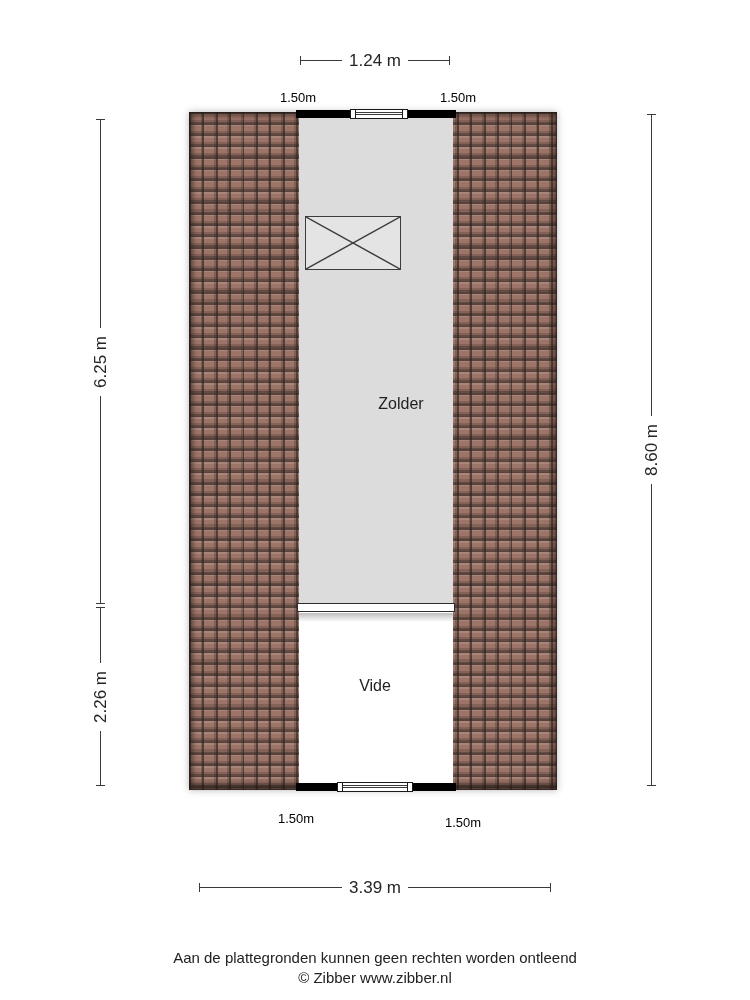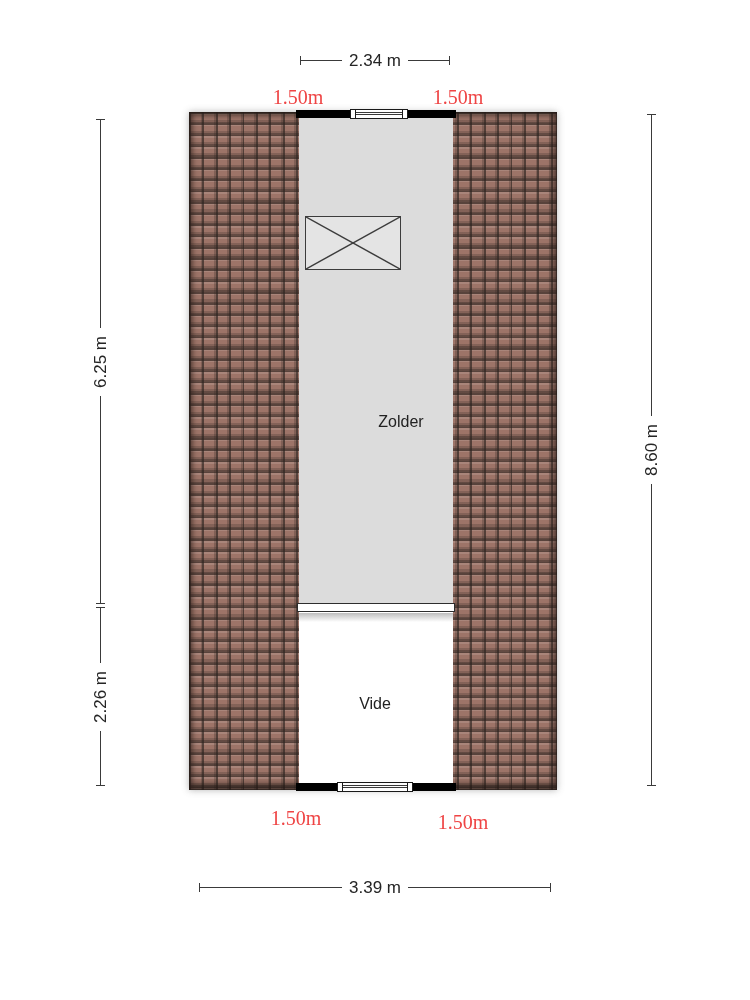--- a/index.html
+++ b/index.html
@@ -14,21 +14,21 @@
   .tick-h{position:absolute;height:1.3px;width:9px;left:-5px;background:#3a3a3a;}
   .dim-label{
     position:absolute;left:50%;top:0;transform:translate(-50%,-50%);
     background:#ffffff;padding:0 7px;font-size:17px;white-space:nowrap;color:#252525;
   }
   .dim-label-v{
     position:absolute;left:0;top:50%;transform:translate(-50%,-50%) rotate(-90deg);
     background:#ffffff;padding:0 8px;font-size:17px;white-space:nowrap;color:#252525;
   }
   .clearance-label{
-    position:absolute;transform:translate(-50%,-50%);font-size:20px;color:#ef4444;white-space:nowrap;font-family:Liberation Serif, serif;
+    position:absolute;transform:translate(-50%,-50%);font-size:13px;color:#000000;white-space:nowrap;
   }
   
   .roof{
     position:absolute;left:189px;top:112px;width:368px;height:678px;
     background-color:#9d7468;
     background-image:
       repeating-linear-gradient(to right,
         rgba(42,34,30,0.65) 0px 1.8px,
         rgba(0,0,0,0)      1.8px 11.6px,
         rgba(42,34,30,0.25) 11.6px 13.4px),
@@ -59,33 +59,33 @@
     position:absolute;box-sizing:border-box;border:1px solid #1a1a1a;
     background:linear-gradient(to bottom,#ffffff 0 2px,#3a3a3a 2px 3px,#ffffff 3px 4.5px,#3a3a3a 4.5px 5.5px,#ffffff 5.5px 100%);
   }
   .window-top{left:350px;top:109px;width:58px;height:10px;}
   .window-bottom{left:337px;top:782px;width:76px;height:10px;}
   .window-block{position:absolute;width:6px;top:-1px;bottom:-1px;background:#ffffff;border:1px solid #1a1a1a;box-sizing:border-box;}
   .window-block.left{left:-1px;} .window-block.right{right:-1px;}
   .shaft{position:absolute;left:305px;top:216px;width:96px;height:54px;background:#e4e4e4;
     border:1.5px solid #3c3c3c;box-sizing:border-box;}
   .shaft svg{position:absolute;inset:0;width:100%;height:100%;}
-  .room-label{position:absolute;transform:translate(-50%,-50%);font-size:16px;color:#222222;white-space:nowrap;margin-top:18px;}
+  .room-label{position:absolute;transform:translate(-50%,-50%);font-size:16px;color:#222222;white-space:nowrap;}
   
   .footer{position:absolute;left:0;right:0;top:948px;text-align:center;font-size:15px;color:#222222;line-height:20px;}
 </style>
 </head>
 <body>
 
 <div class="canvas">
 
   <div class="dim-h" style="left:301px;top:60px;width:148px;">
     <span class="tick-v" style="left:-1px;"></span>
     <span class="tick-v" style="right:-1px;"></span>
-    <span class="dim-label">2.34 m</span>
+    <span class="dim-label">1.24 m</span>
   </div>
 
   <span class="clearance-label" style="left:298px;top:97px;">1.50m</span>
   <span class="clearance-label" style="left:458px;top:97px;">1.50m</span>
 
   <div class="roof"></div>
   <div class="floor-zolder"></div>
   <div class="floor-vide"></div>
   <div class="vide-shadow"></div>
   <div class="railing"></div>
@@ -131,14 +131,18 @@
 
   <span class="clearance-label" style="left:296px;top:818px;">1.50m</span>
   <span class="clearance-label" style="left:463px;top:822px;">1.50m</span>
 
   <div class="dim-h" style="left:200px;top:887px;width:350px;">
     <span class="tick-v" style="left:-1px;"></span>
     <span class="tick-v" style="right:-1px;"></span>
     <span class="dim-label">3.39 m</span>
   </div>
 
+  <div class="footer">
+    <div>Aan de plattegronden kunnen geen rechten worden ontleend</div>
+    <div>© Zibber www.zibber.nl</div>
+  </div>
 
 </div>
 
 </body></html>

